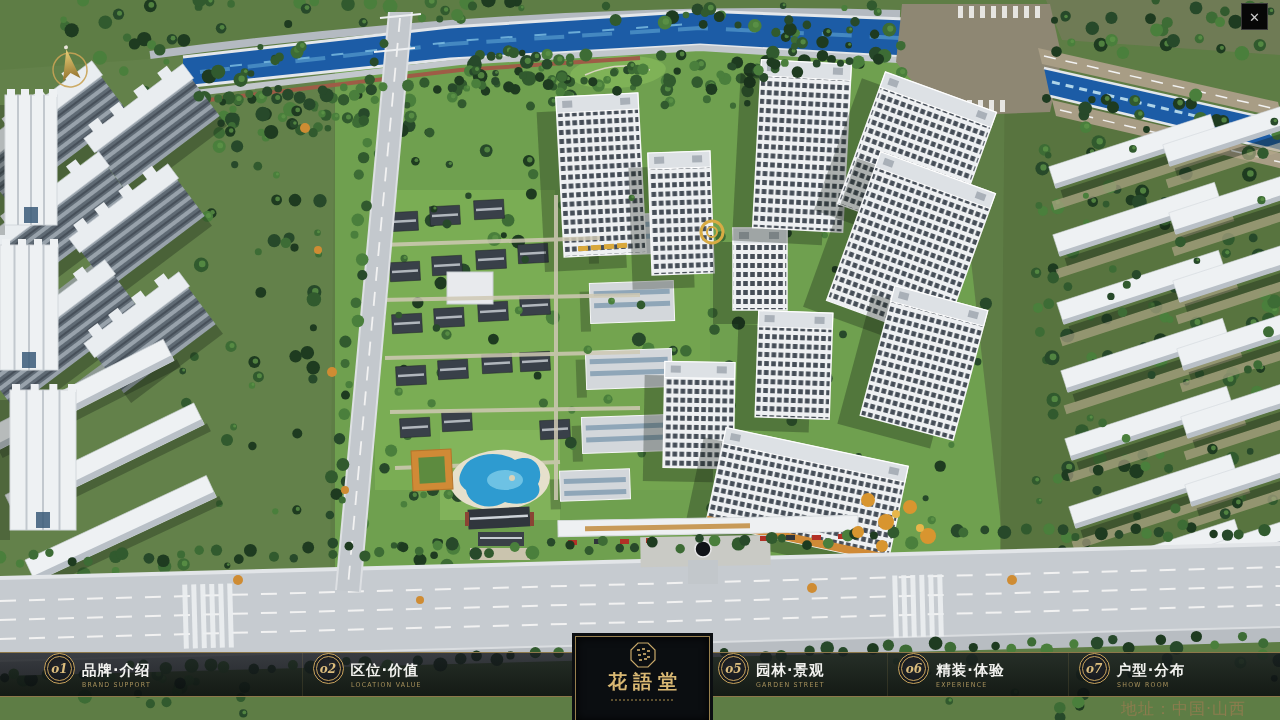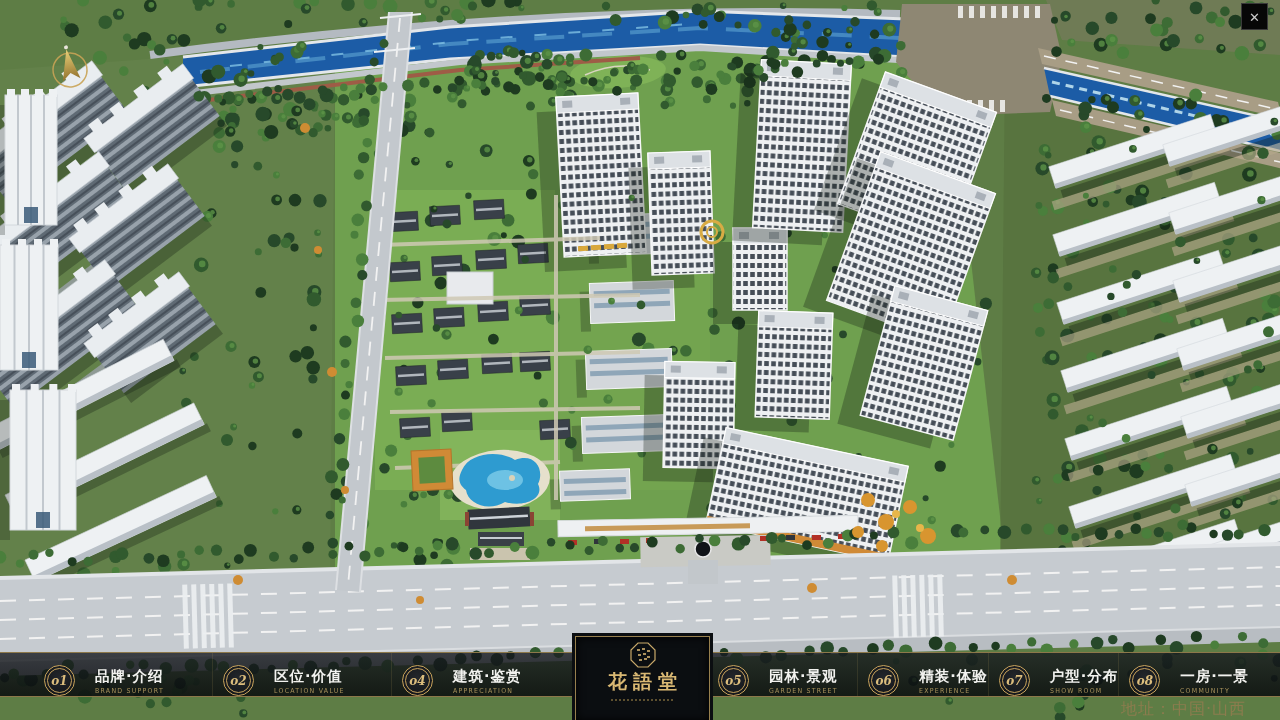--- a/index.html
+++ b/index.html
@@ -7,21 +7,21 @@
          font-family:"DejaVu Sans","Liberation Sans",sans-serif;background:#5e7d45;}
   #map{position:absolute;left:0;top:0;width:1280px;height:720px;display:block;}
 
   
   #navbar{position:absolute;left:0;top:652px;width:1280px;height:43px;
     background:linear-gradient(180deg,rgba(24,27,32,.80),rgba(8,10,13,.86));
     border-top:1px solid #8d784a;border-bottom:1px solid #8d784a;z-index:5;}
   .navgroup{position:absolute;top:0;height:43px;display:flex;}
   #nav-left{left:34px;width:536px;}
   #nav-right{left:708px;width:540px;}
-  .nav-item{flex:1;display:flex;align-items:flex-end;gap:20px;padding-left:10px;cursor:pointer;}
+  .nav-item{flex:1;display:flex;align-items:flex-start;gap:7px;padding-left:10px;cursor:pointer;}
   .nav-item + .nav-item{border-left:1px solid rgba(200,170,100,.14);padding-left:10px;}
   .badge{width:29px;height:29px;border:1px solid #c8a35c;border-radius:50%;
     display:flex;align-items:center;justify-content:center;flex:0 0 29px;
     background:radial-gradient(circle at 50% 40%,#23262b,#101317);}
   .badge .inner{width:23px;height:23px;border:1px solid #c8a35c;border-radius:50%;
     display:flex;align-items:center;justify-content:center;}
   .badge .num{font:italic 700 12px "DejaVu Serif","Liberation Serif",serif;color:#dcbd7d;}
   .nav-txt{display:flex;flex-direction:column;justify-content:center;min-width:0;margin-top:8px;}
   .nav-zh{font-size:14.5px;font-weight:700;color:#f2f2ef;letter-spacing:1px;white-space:nowrap;}
   .nav-en{font-size:8px;color:#a8925c;letter-spacing:1.6px;white-space:nowrap;
@@ -1742,31 +1742,20 @@
       <div class="badge">
             <div class="inner">
               <span class="num">o2</span>
             </div>
           </div>
       <div class="nav-txt">
             <span class="nav-zh">区位·价值</span>
       <span class="nav-en">LOCATION VALUE</span>
           </div>
     </div>
-    <div class="nav-item">
-      <div class="badge">
-            <div class="inner">
-              <span class="num">o4</span>
-            </div>
-          </div>
-      <div class="nav-txt">
-            <span class="nav-zh">建筑·鉴赏</span>
-      <span class="nav-en">APPRECIATION</span>
-          </div>
-    </div>
   </div>
   <div id="nav-right" class="navgroup">
     <div class="nav-item">
       <div class="badge">
             <div class="inner">
               <span class="num">o5</span>
             </div>
           </div>
       <div class="nav-txt">
             <span class="nav-zh">园林·景观</span>
@@ -1788,31 +1777,20 @@
       <div class="badge">
             <div class="inner">
               <span class="num">o7</span>
             </div>
           </div>
       <div class="nav-txt">
             <span class="nav-zh">户型·分布</span>
       <span class="nav-en">SHOW ROOM</span>
           </div>
     </div>
-    <div class="nav-item">
-      <div class="badge">
-            <div class="inner">
-              <span class="num">o8</span>
-            </div>
-          </div>
-      <div class="nav-txt">
-            <span class="nav-zh">一房·一景</span>
-      <span class="nav-en">COMMUNITY</span>
-          </div>
-    </div>
   </div>
 </div>
 
 <div id="logo-panel">
   <svg id="logo-seal" width="26" height="26" viewBox="0 0 26 26">
     <polygon points="8,1 18,1 25,8 25,18 18,25 8,25 1,18 1,8" fill="#0b0e11" stroke="#c9a96a" stroke-width="1.2"></polygon>
     <g fill="#c9a96a" opacity=".85">
       <rect x="7" y="7" width="3" height="2"></rect>
           <rect x="12" y="6" width="3" height="2"></rect>
           <rect x="17" y="8" width="3" height="2"></rect>

